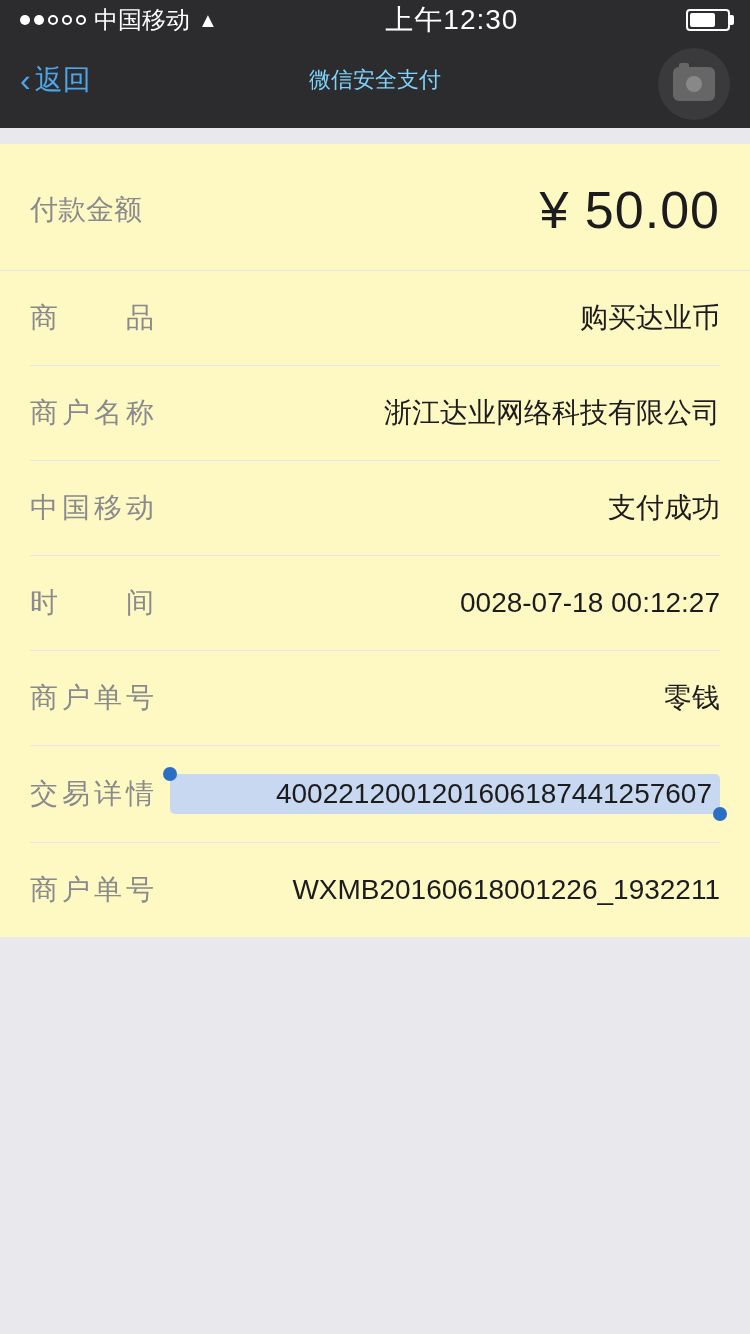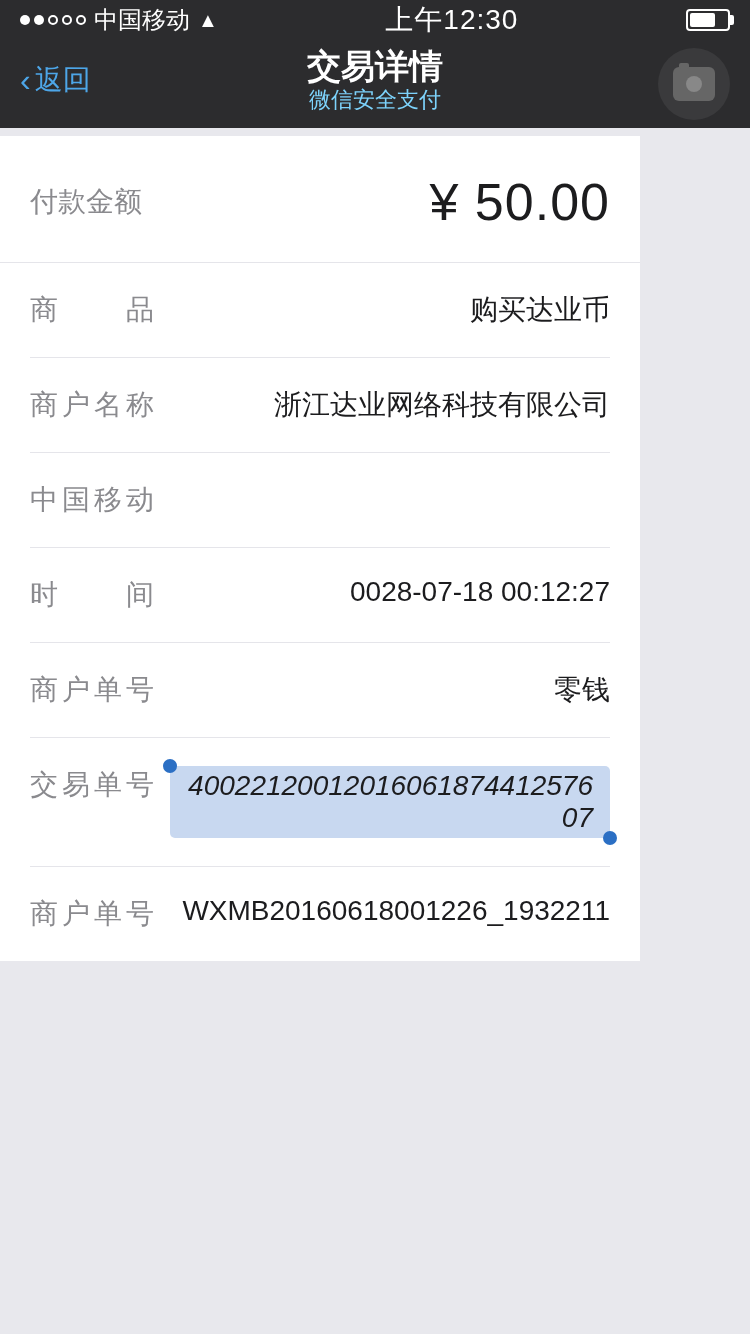--- a/index.html
+++ b/index.html
@@ -163,23 +163,23 @@
       height: 6px;
       background: #666;
       border-radius: 2px;
       position: absolute;
       top: -4px;
       left: 6px;
     }
 
     
     .content-card {
-      width: 640px;
-      background: #ffffff;
-      margin-top: 8px;
+      width: 750px;
+      background: #fef9c3;
+      margin-top: 16px;
     }
 
     
     .amount-row {
       display: flex;
       align-items: center;
       justify-content: space-between;
       padding: 36px 30px 30px 30px;
       border-bottom: 1px solid #e5e5ea;
     }
@@ -193,20 +193,21 @@
       font-weight: 400;
       letter-spacing: 1px;
     }
 
     
     .detail-section {
       padding: 0 30px;
     }
     .detail-row {
       display: flex;
+      align-items: center;
       justify-content: space-between;
       padding: 28px 0;
       border-bottom: 1px solid #e5e5ea;
       min-height: 80px;
     }
     .detail-row:last-child {
       border-bottom: none;
     }
     .detail-label {
       color: #8a8a8e;
@@ -216,24 +217,23 @@
     }
     .detail-value {
       color: #1c1c1e;
       font-size: 28px;
       text-align: right;
       flex: 1;
       word-break: break-all;
     }
     .detail-value.highlighted {
       background: #c8d8f0;
-      padding: 4px 17px;
+      padding: 4px 8px;
       border-radius: 5px;
       position: relative;
-      font-style: italic;
     }
 
     
     .selection-handle-left,
     .selection-handle-right {
       width: 14px;
       height: 14px;
       background: #2b6fc4;
       border-radius: 50%;
       position: absolute;
@@ -276,21 +276,20 @@
     </div>
   </div>
 </div>
 
 <div class="nav-bar">
   <div class="nav-back">
     <span class="nav-back-chevron">‹</span>
     <span>返回</span>
   </div>
   <div class="nav-title-group">
-    <div class="nav-title">交易详情</div>
     <div class="nav-subtitle">微信安全支付</div>
   </div>
   <div class="nav-camera">
     <div class="camera-shape"></div>
   </div>
 </div>
 
 <div class="content-card">
 
   <div class="amount-row">
@@ -306,31 +305,32 @@
         <div class="detail-row">
           <span class="detail-label">商　　品</span>
           <span class="detail-value">购买达业币</span>
         </div>
         <div class="detail-row">
           <span class="detail-label">商户名称</span>
           <span class="detail-value">浙江达业网络科技有限公司</span>
         </div>
         <div class="detail-row">
           <span class="detail-label">中国移动</span>
+          <span class="detail-value">支付成功</span>
         </div>
         <div class="detail-row">
           <span class="detail-label">时　　间</span>
           <span class="detail-value">0028-07-18 00:12:27</span>
         </div>
         <div class="detail-row">
           <span class="detail-label">商户单号</span>
           <span class="detail-value">零钱</span>
         </div>
         <div class="detail-row">
-          <span class="detail-label">交易单号</span>
+          <span class="detail-label">交易详情</span>
           <span class="detail-value highlighted" style="position: relative;">4002212001201606187441257607<div class="selection-handle-left"></div><div class="selection-handle-right"></div></span>
         </div>
         <div class="detail-row">
           <span class="detail-label">商户单号</span>
           <span class="detail-value">WXMB20160618001226_1932211</span>
         </div>
       </div>
   </div>
 
 </div>

